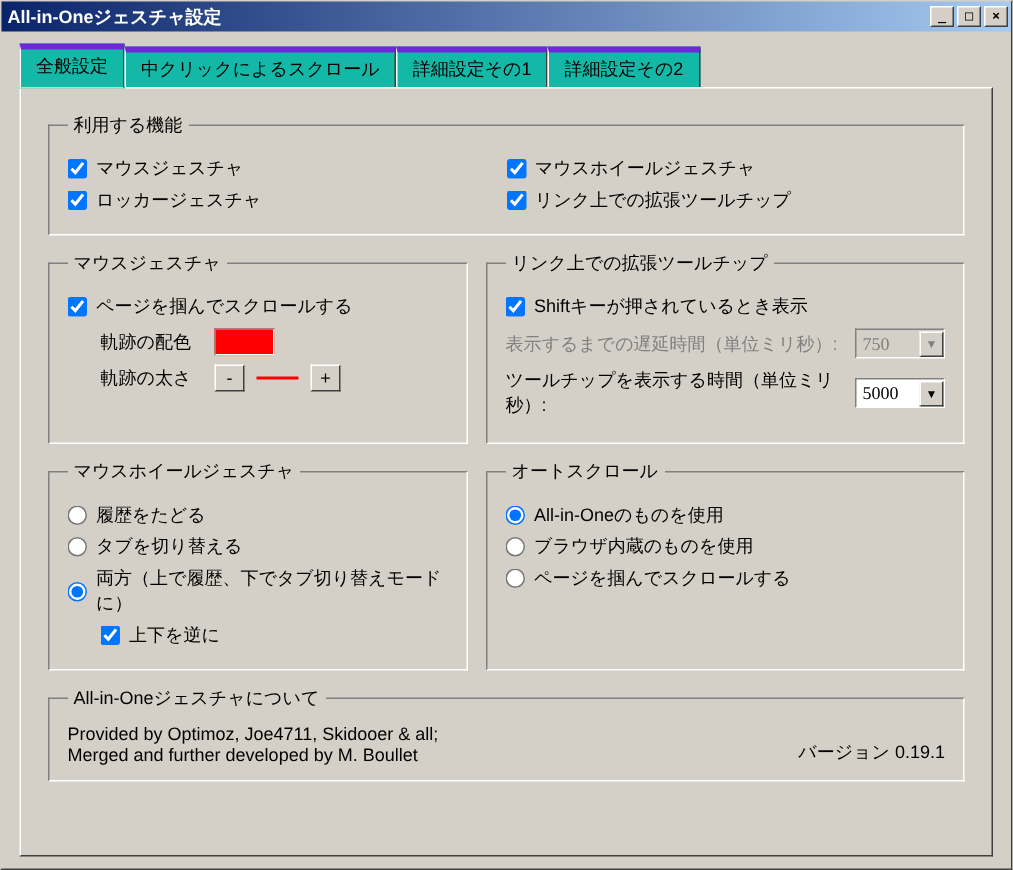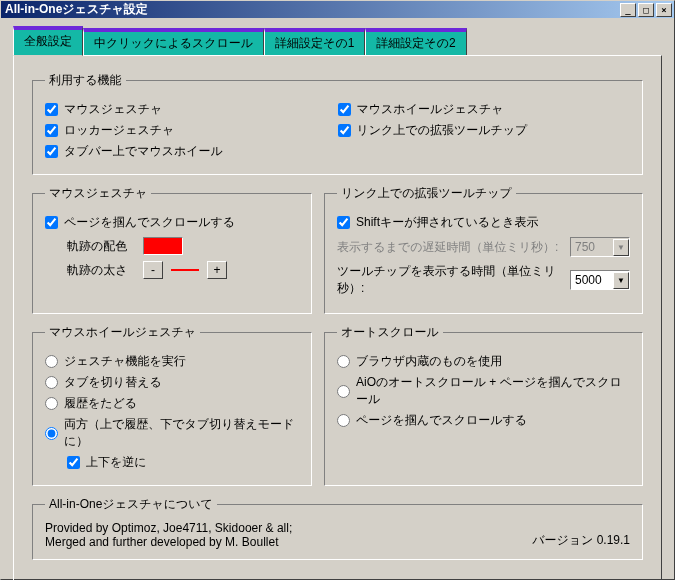--- a/index.html
+++ b/index.html
@@ -130,20 +130,21 @@
   align-items: center;
   height: 20px;
   border-top: 1px solid #808080;
   border-left: 1px solid #808080;
   border-right: 1px solid #fff;
   border-bottom: 1px solid #fff;
   background: #fff;
   padding-left: 4px;
   width: 60px;
   justify-content: space-between;
+  font-family: Liberation Serif, serif;
 }
 .select.disabled-select { background: #d4d0c8; color:#808080; }
 .dropbtn {
   width: 16px; height: 17px;
   background: #d4d0c8;
   border-top: 1px solid #fff;
   border-left: 1px solid #fff;
   border-right: 1px solid #404040;
   border-bottom: 1px solid #404040;
   display:flex;align-items:center;justify-content:center;
@@ -183,24 +184,20 @@
         <div class="row">
           <div class="col">
             <label class="chk">
               <input type="checkbox" checked="" style="">
               <span>マウスジェスチャ</span>
             </label>
             <label class="chk">
               <input type="checkbox" checked="" style="">
               <span>ロッカージェスチャ</span>
             </label>
-            <label class="chk">
-              <input type="checkbox" checked="" style="">
-              <span>タブバー上でマウスホイール</span>
-            </label>
           </div>
           <div class="col">
             <label class="chk">
               <input type="checkbox" checked="" style="">
               <span>マウスホイールジェスチャ</span>
             </label>
             <label class="chk">
               <input type="checkbox" checked="" style="">
               <span>リンク上での拡張ツールチップ</span>
             </label>
@@ -248,49 +245,45 @@
             </div>
           </div>
         </fieldset>
       </div>
 
       <div class="mid-row">
         <fieldset style="flex:0 0 280px">
           <legend>マウスホイールジェスチャ</legend>
           <label class="chk">
             <input type="radio" name="wg" style="">
-            <span>ジェスチャ機能を実行</span>
+            <span>履歴をたどる</span>
           </label>
           <label class="chk">
             <input type="radio" name="wg" style="">
             <span>タブを切り替える</span>
-          </label>
-          <label class="chk">
-            <input type="radio" name="wg" style="">
-            <span>履歴をたどる</span>
           </label>
           <label class="chk">
             <input type="radio" name="wg" checked="" style="">
             <span>両方（上で履歴、下でタブ切り替えモードに）</span>
           </label>
           <label class="chk indent">
             <input type="checkbox" checked="" style="">
             <span>上下を逆に</span>
           </label>
         </fieldset>
 
         <fieldset>
           <legend>オートスクロール</legend>
           <label class="chk">
+            <input type="radio" name="as" checked="" style="">
+            <span>All-in-Oneのものを使用</span>
+          </label>
+          <label class="chk">
             <input type="radio" name="as" style="">
             <span>ブラウザ内蔵のものを使用</span>
-          </label>
-          <label class="chk">
-            <input type="radio" name="as" style="">
-            <span>AiOのオートスクロール + ページを掴んでスクロール</span>
           </label>
           <label class="chk">
             <input type="radio" name="as" style="">
             <span>ページを掴んでスクロールする</span>
           </label>
         </fieldset>
       </div>
 
       <fieldset>
         <legend>All-in-Oneジェスチャについて</legend>

